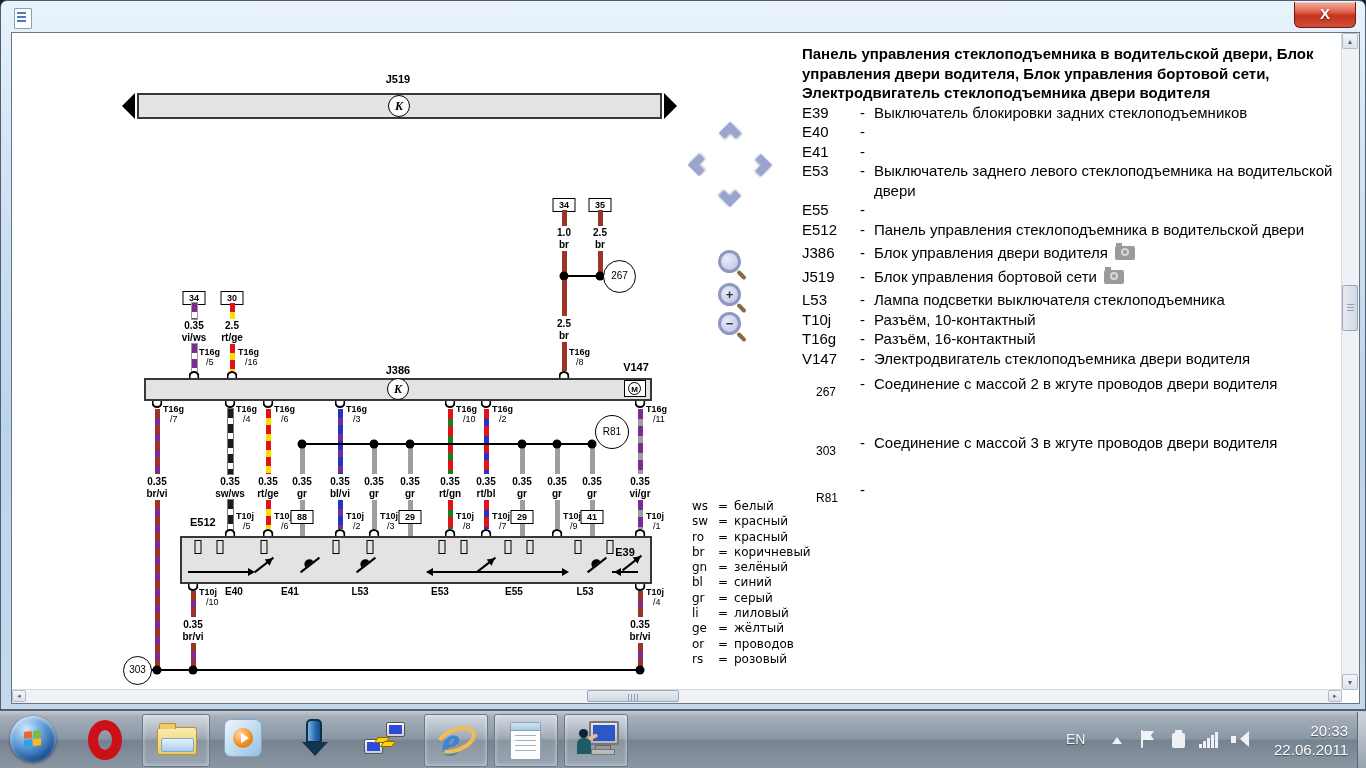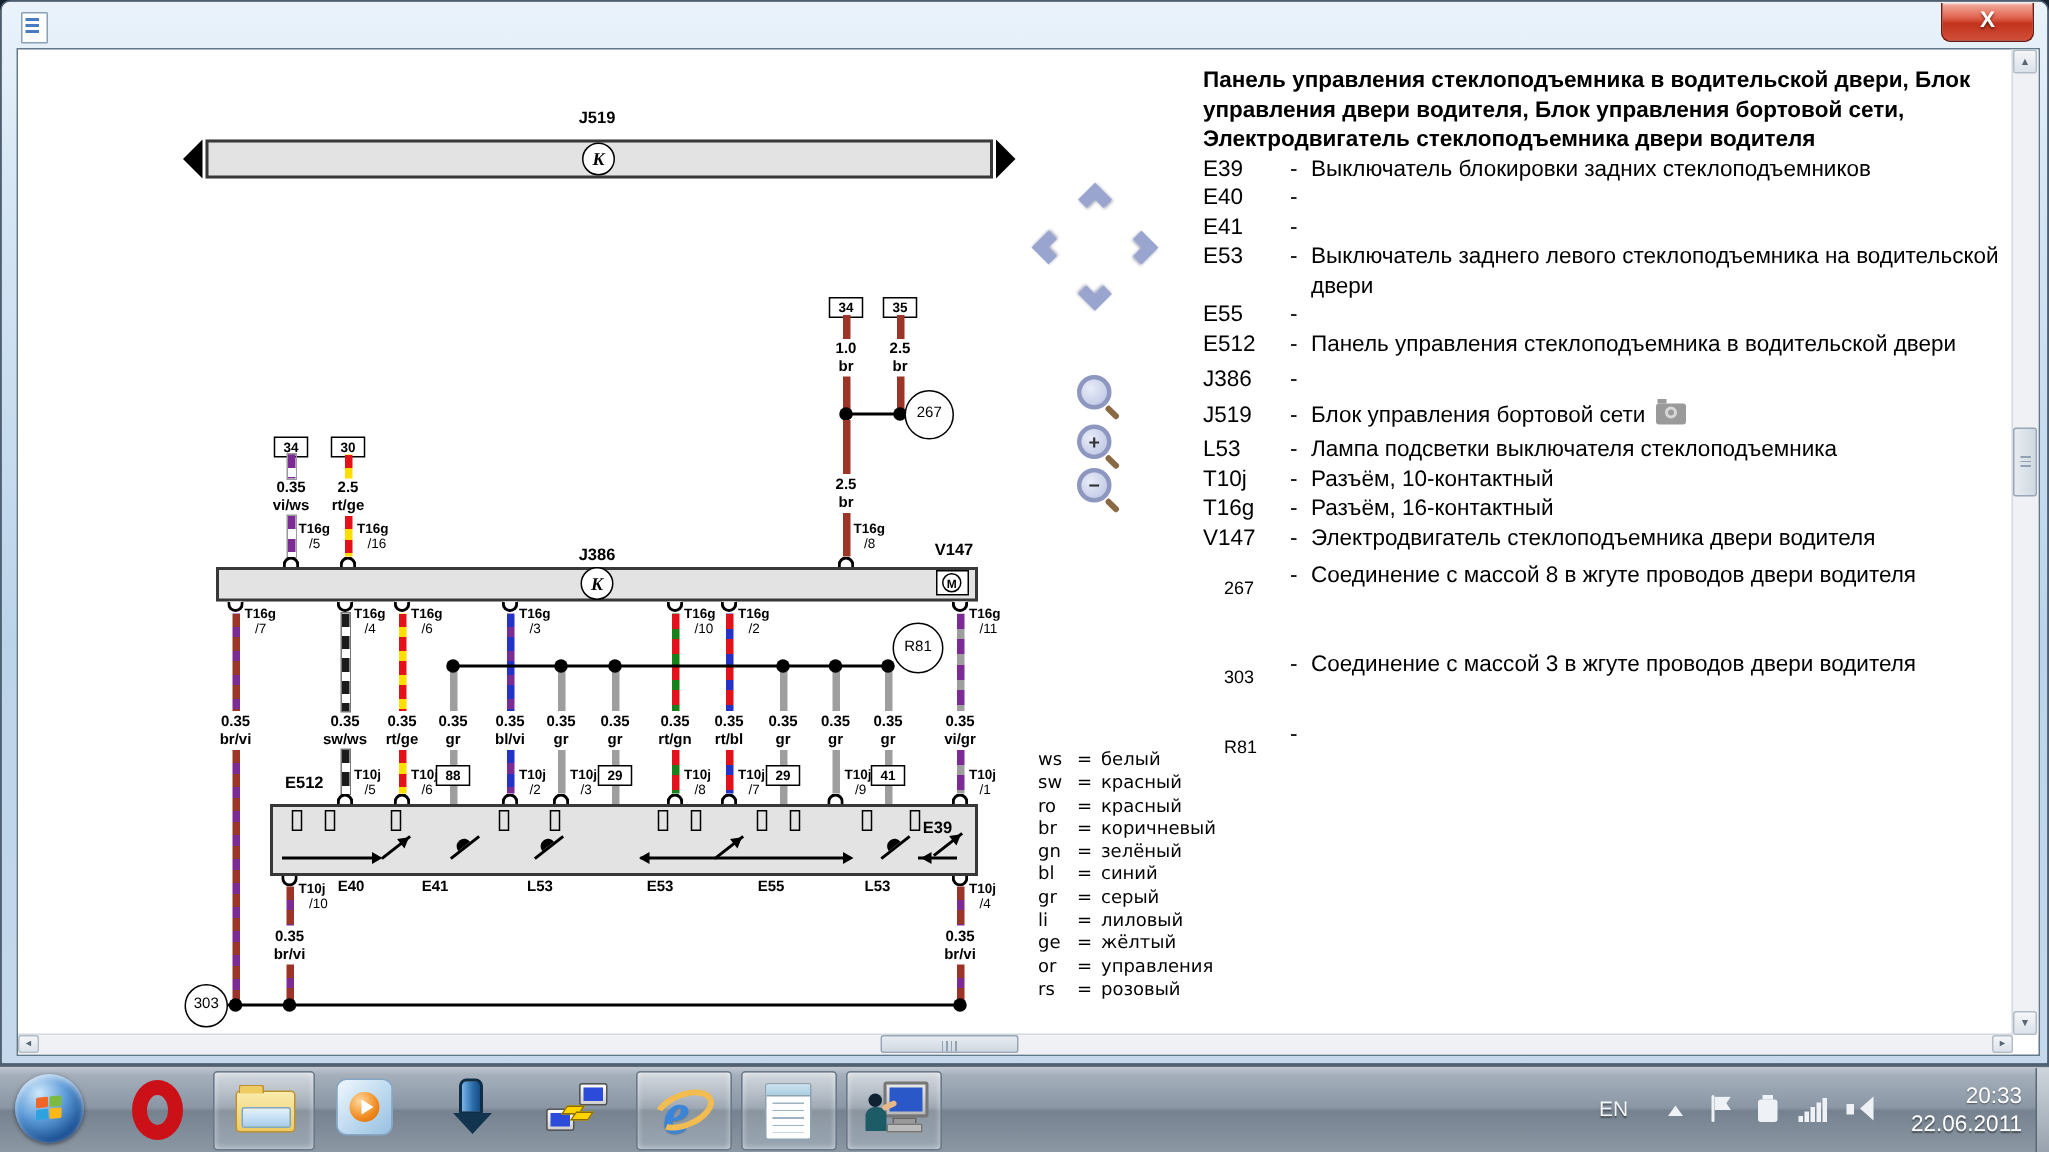--- a/index.html
+++ b/index.html
@@ -506,20 +506,21 @@
 
           <div class="crow">
             <span class="ccode">E512</span>
             <span class="cdash">-</span>
             <span class="cdesc"><span>Панель управления стеклоподъемника в водительской двери</span></span>
           </div>
 
           <div class="crow cam">
             <span class="ccode">J386</span>
             <span class="cdash">-</span>
+            <span class="cdesc"><span>Блок управления двери водителя</span><span class="camico"></span></span>
           </div>
 
           <div class="crow cam">
             <span class="ccode">J519</span>
             <span class="cdash">-</span>
             <span class="cdesc"><span>Блок управления бортовой сети</span><span class="camico"></span></span>
           </div>
 
           <div class="crow">
             <span class="ccode">L53</span>
@@ -544,21 +545,21 @@
             <span class="cdash">-</span>
             <span class="cdesc"><span>Электродвигатель стеклоподъемника двери водителя</span></span>
           </div>
 
       </div>
       <div id="connections">
 
           <div class="crow">
             <span class="ccode">267</span>
             <span class="cdash">-</span>
-            <span class="cdesc">Соединение с массой 8 в жгуте проводов двери водителя</span>
+            <span class="cdesc">Соединение с массой 2 в жгуте проводов двери водителя</span>
           </div>
 
           <div class="crow">
             <span class="ccode">303</span>
             <span class="cdash">-</span>
             <span class="cdesc">Соединение с массой 3 в жгуте проводов двери водителя</span>
           </div>
 
           <div class="crow">
             <span class="ccode">R81</span>
@@ -620,21 +621,21 @@
 
         <div class="wcrow">
           <span class="wccode">ge</span>
           <span class="wceq">=</span>
           <span class="wcname">жёлтый</span>
         </div>
 
         <div class="wcrow">
           <span class="wccode">or</span>
           <span class="wceq">=</span>
-          <span class="wcname">управления</span>
+          <span class="wcname">проводов</span>
         </div>
 
         <div class="wcrow">
           <span class="wccode">rs</span>
           <span class="wceq">=</span>
           <span class="wcname">розовый</span>
         </div>
 
     </div>
 

